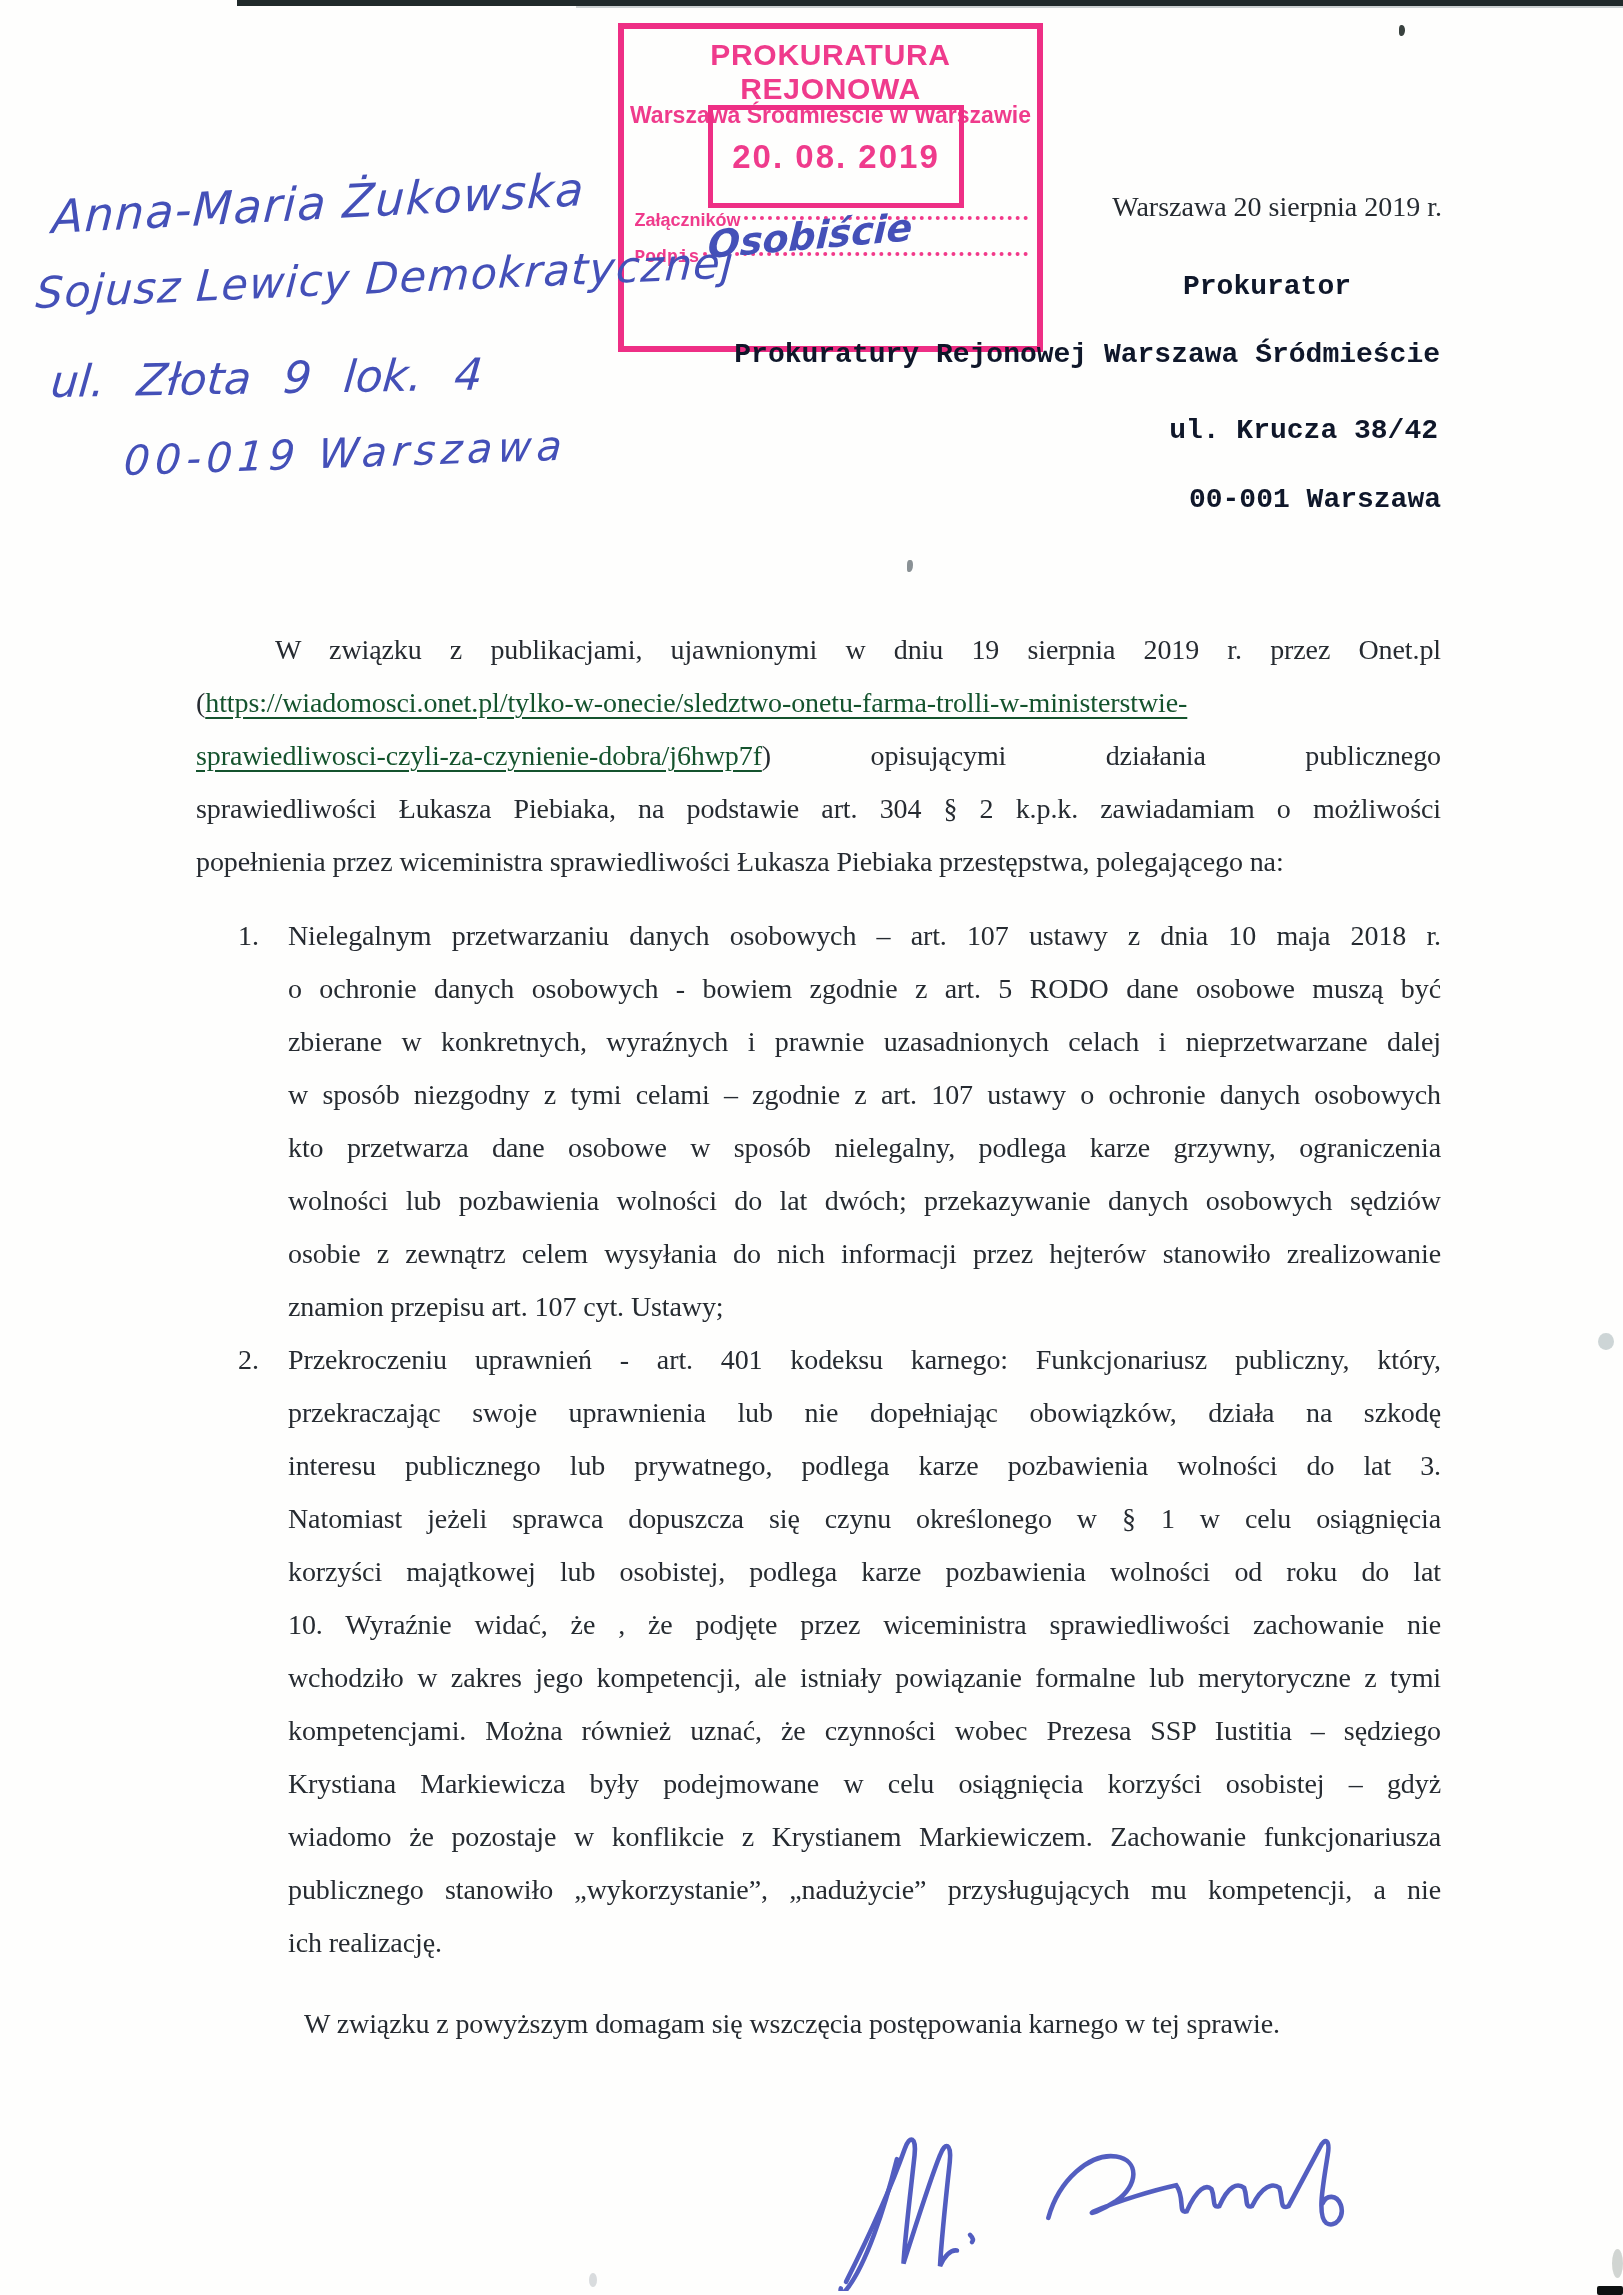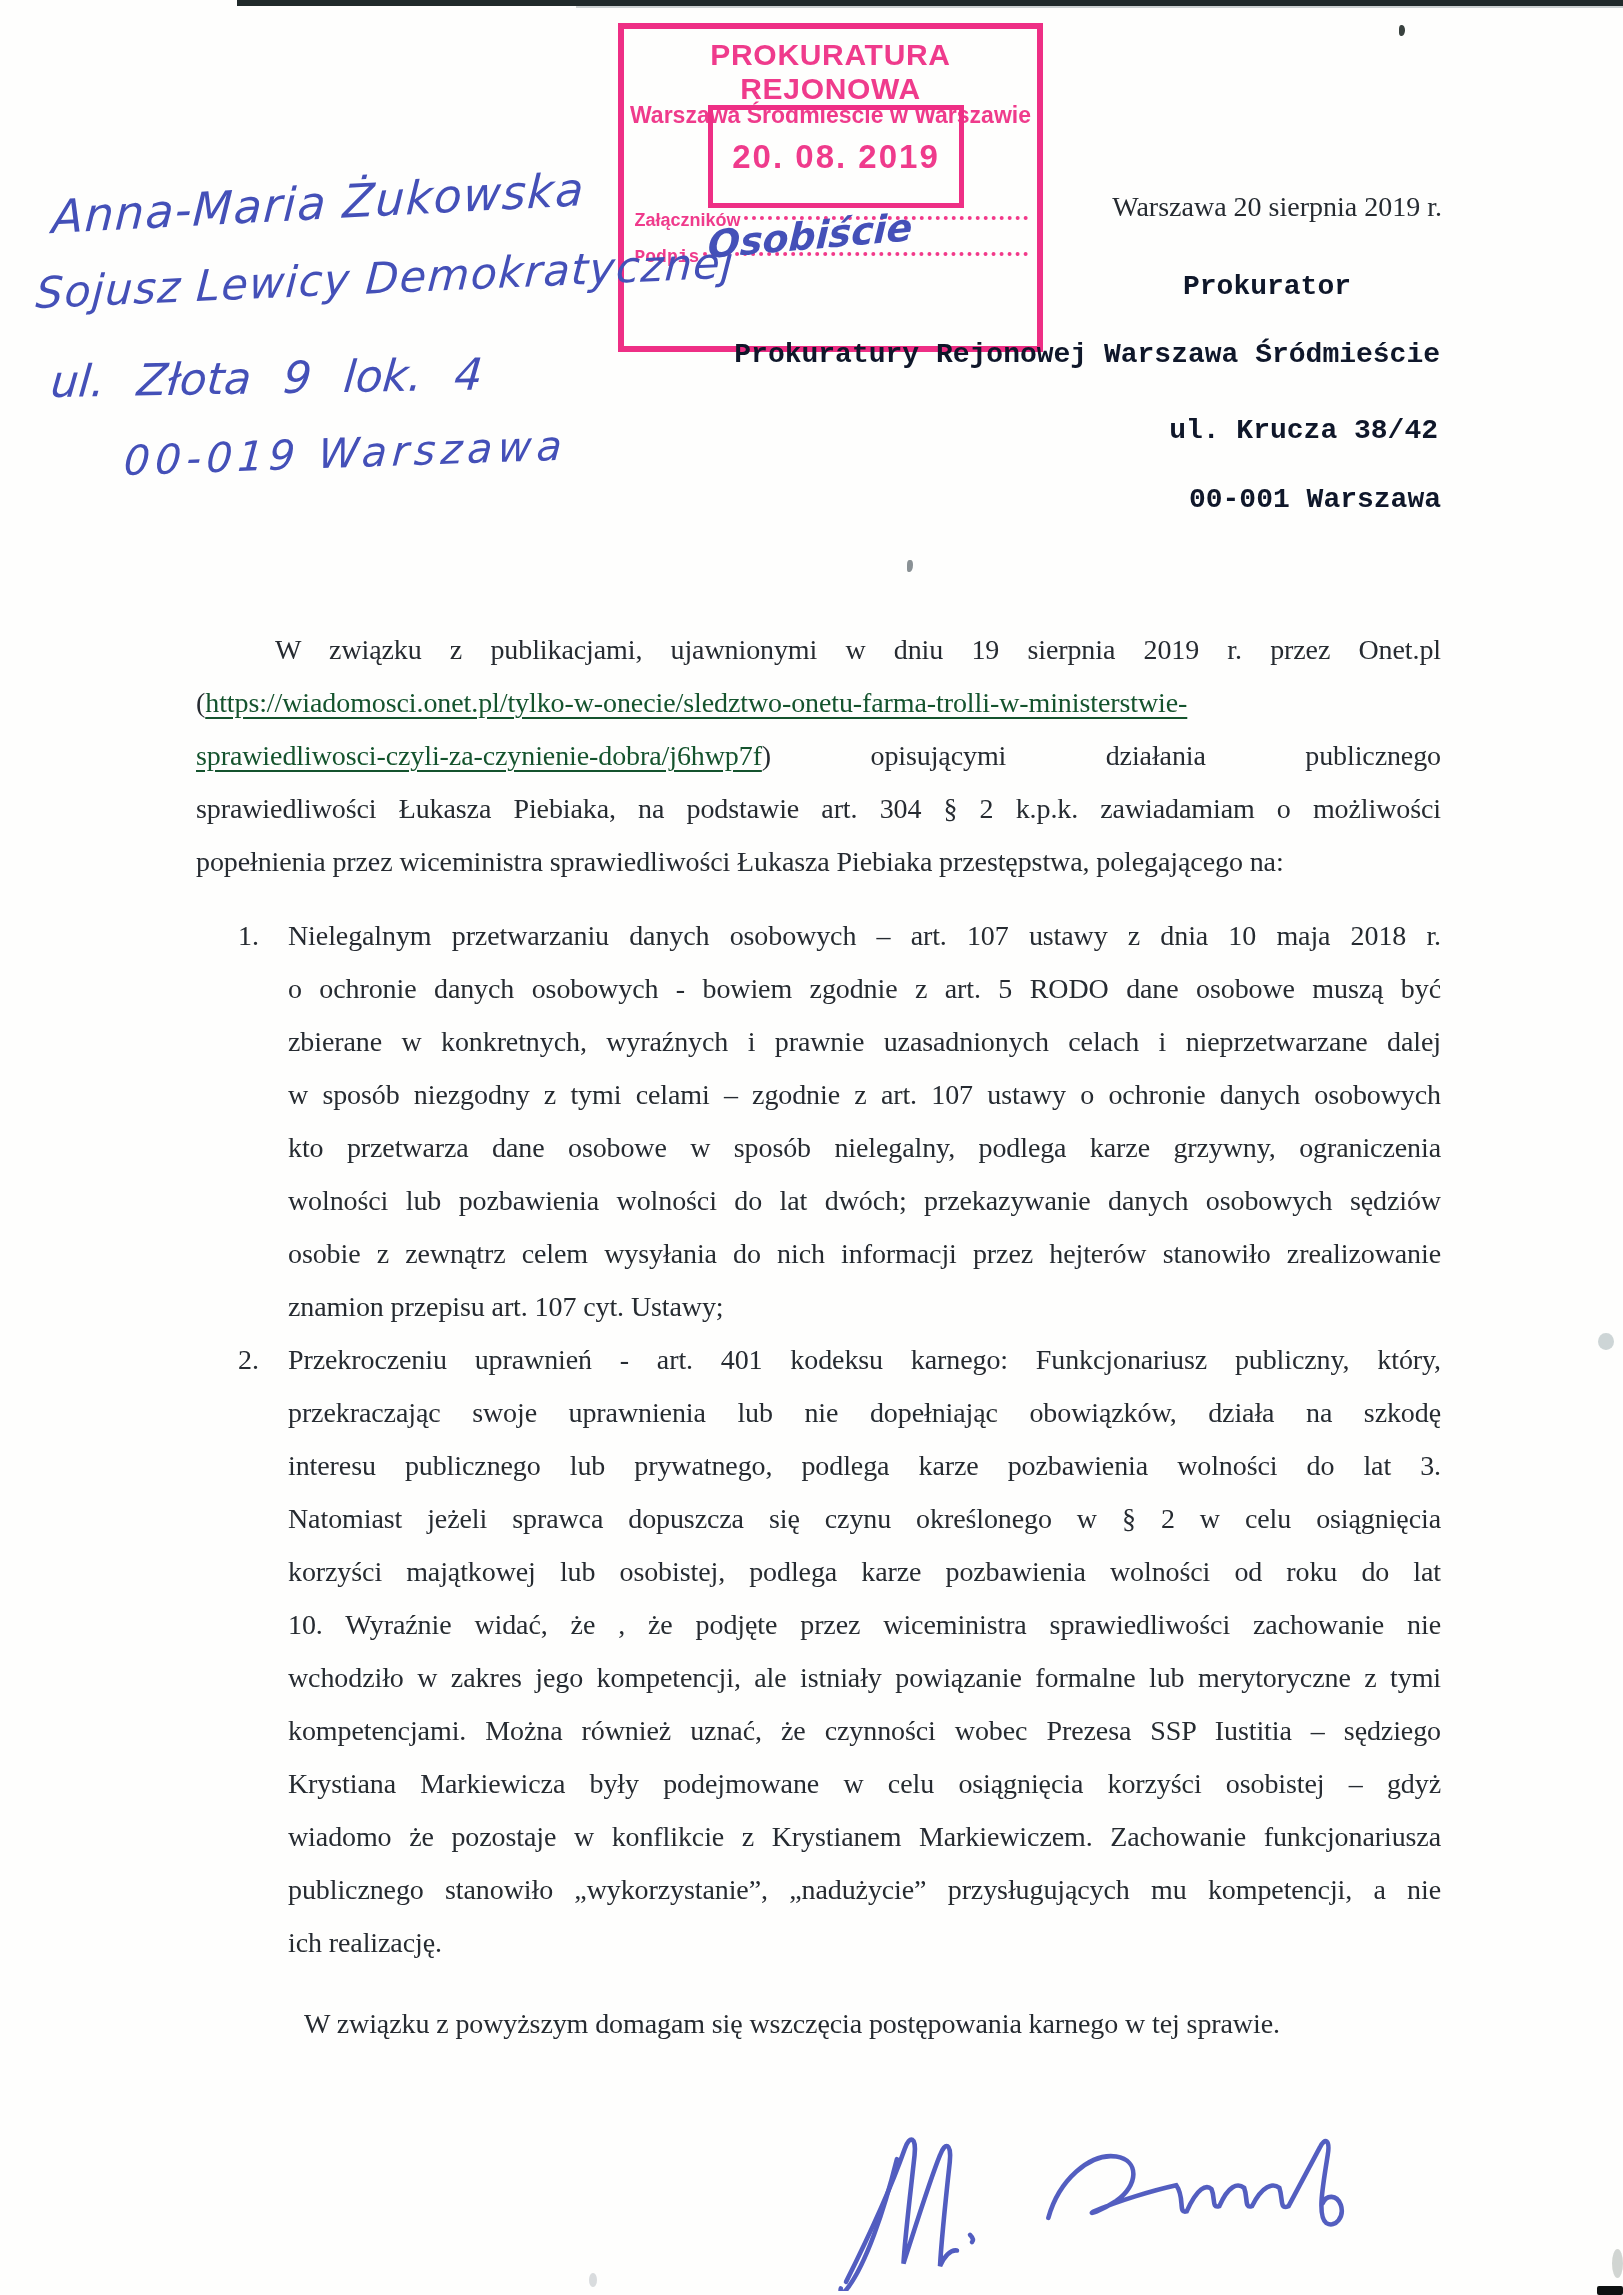--- a/index.html
+++ b/index.html
@@ -133,21 +133,21 @@
     </div>
 
     <div class="list-item">
       <div class="num">
           <div class="line">2.</div>
         </div>
       <div class="itext">
         <div class="line jline">Przekroczeniu uprawnień - art. 401 kodeksu karnego: Funkcjonariusz publiczny, który,</div>
         <div class="line jline">przekraczając swoje uprawnienia lub nie dopełniając obowiązków, działa na szkodę</div>
         <div class="line jline">interesu publicznego lub prywatnego, podlega karze pozbawienia wolności do lat 3.</div>
-        <div class="line jline">Natomiast jeżeli sprawca dopuszcza się czynu określonego w § 2 w celu osiągnięcia</div>
+        <div class="line jline">Natomiast jeżeli sprawca dopuszcza się czynu określonego w § 1 w celu osiągnięcia</div>
         <div class="line jline">korzyści majątkowej lub osobistej, podlega karze pozbawienia wolności od roku do lat</div>
         <div class="line jline">10. Wyraźnie widać, że , że podjęte przez wiceministra sprawiedliwości zachowanie nie</div>
         <div class="line jline">wchodziło w zakres jego kompetencji, ale istniały powiązanie formalne lub merytoryczne z tymi</div>
         <div class="line jline">kompetencjami. Można również uznać, że czynności wobec Prezesa SSP Iustitia – sędziego</div>
         <div class="line jline">Krystiana Markiewicza były podejmowane w celu osiągnięcia korzyści osobistej – gdyż</div>
         <div class="line jline">wiadomo że pozostaje w konflikcie z Krystianem Markiewiczem. Zachowanie funkcjonariusza</div>
         <div class="line jline">publicznego stanowiło „wykorzystanie”, „nadużycie” przysługujących mu kompetencji, a nie</div>
         <div class="line left">ich realizację.</div>
       </div>
     </div>

